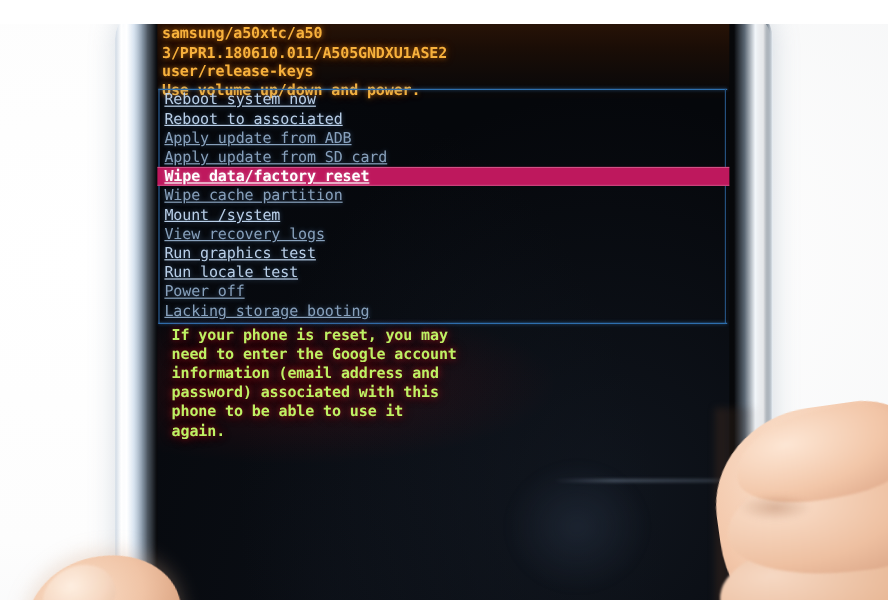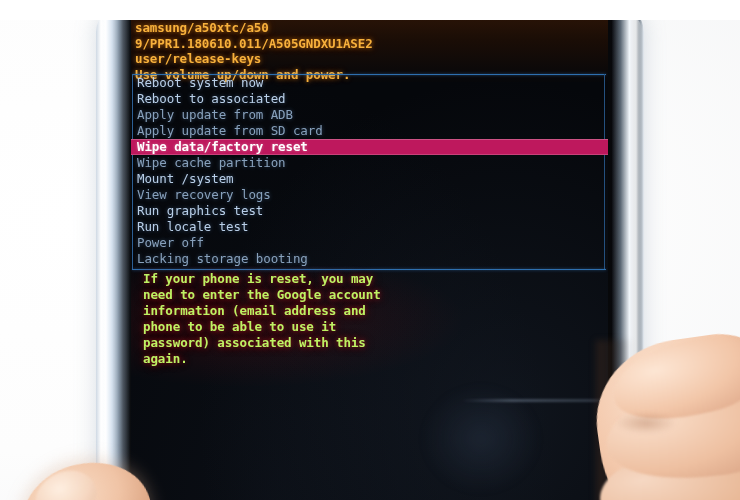--- a/index.html
+++ b/index.html
@@ -156,20 +156,21 @@
   }
   .menu-item {
     height: 16px;
     line-height: 16px;
     font-size: 12.5px;
     color: #b9cfe8;
     white-space: pre;
     padding-left: 6px;
     letter-spacing: -0.1px;
     text-shadow: 0 0 4px rgba(110,165,225,0.45);
+    text-decoration: underline;
   }
   .menu-item.dim {
     color: #93aecb;
     opacity: 0.92;
   }
   .menu-item.selected {
     background: #be185d;
     color: #ffffff;
     font-weight: bold;
     text-shadow: 0 0 3px rgba(255,255,255,0.35);
@@ -321,21 +322,21 @@
   <div class="phone-body"></div>
   <div class="bezel-gloss-left"></div>
 
   <div class="screen">
 
     <div class="screen-tint"></div>
 
     <div class="hdr">
 
       <div class="hdr-line">samsung/a50xtc/a50</div>
-      <div class="hdr-line">9/PPR1.180610.011/A505GNDXU1ASE2</div>
+      <div class="hdr-line">3/PPR1.180610.011/A505GNDXU1ASE2</div>
       <div class="hdr-line">user/release-keys</div>
       <div class="hdr-line">Use volume up/down and power.</div>
     </div>
 
     <div class="divider" id="div-top"></div>
     <div class="edge-line"></div>
     <div class="edge-line-r"></div>
 
     <div class="menu">
       <div class="menu-item">Reboot system now</div>
@@ -352,22 +353,22 @@
       <div class="menu-item dim">Lacking storage booting</div>
     </div>
 
     <div class="divider" id="div-bot"></div>
 
     <div class="warn-glow"></div>
     <div class="warn">
       <div class="warn-line">If your phone is reset, you may</div>
       <div class="warn-line">need to enter the Google account</div>
       <div class="warn-line">information (email address and</div>
+      <div class="warn-line">password) associated with this</div>
       <div class="warn-line">phone to be able to use it</div>
-      <div class="warn-line">password) associated with this</div>
       <div class="warn-line">again.</div>
     </div>
 
     <div class="refl-b"></div>
     <div class="refl-a"></div>
   </div>
 
   <div class="bezel-gloss-right"></div>
 
   <div class="phone-cast-shadow"></div>

